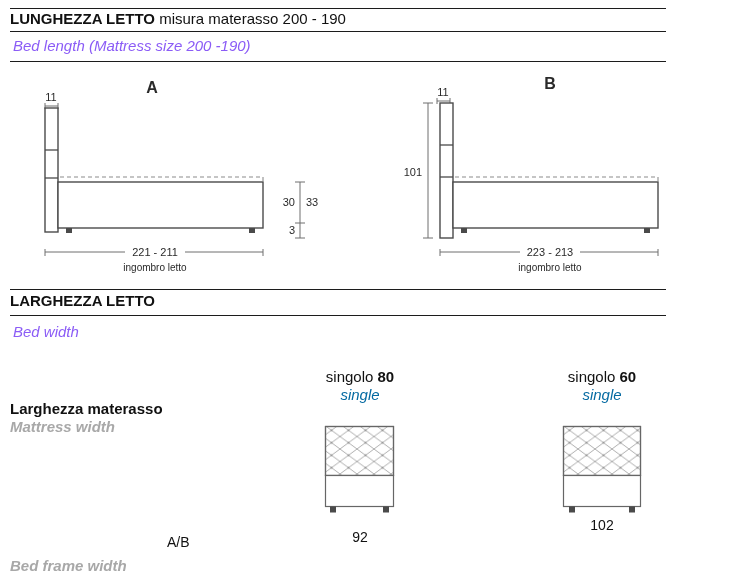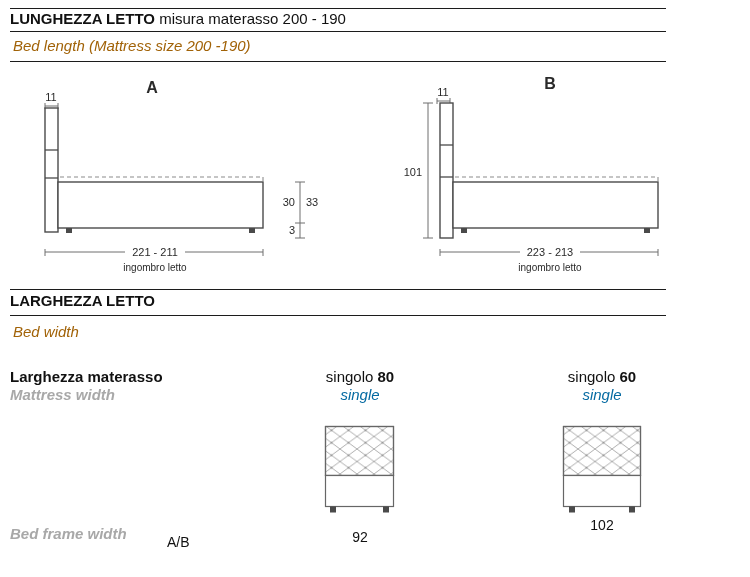--- a/index.html
+++ b/index.html
@@ -4,34 +4,34 @@
 <style>
   * { box-sizing: border-box; }
   html, body { margin:0; padding:0; background:#ffffff; }
   .page { position:relative; width:666px; height:577px; background:#ffffff;
           font-family:"Liberation Sans", sans-serif; color:#111; overflow:hidden; }
 
   .hr { position:absolute; left:10px; width:731px; border-top:1px solid #1c1c1c; height:0; }
 
   .sec-title { position:absolute; left:10px; font-size:15px; font-weight:bold; white-space:nowrap; }
   .sec-title .reg { font-weight:normal; }
-  .sec-sub { position:absolute; left:13px; font-size:15px; font-style:italic; color:#a16207; white-space:nowrap; }
+  .sec-sub { position:absolute; left:13px; font-size:15px; font-style:italic; color:#8b5cf6; white-space:nowrap; }
 
   .diag, .front { position:absolute; }
   .diag line { stroke:#4a4a4a; stroke-width:1.3; }
   .diag .dimline line { stroke:#6e6e6e; stroke-width:1; }
   .diag .dash line { stroke:#8c8c8c; stroke-width:1.1; stroke-dasharray:4 3; }
   .diag rect { fill:#ffffff; stroke:#4a4a4a; stroke-width:1.4; }
   .diag rect.fill { fill:#4a4a4a; stroke:none; }
   .diag text, .front text { fill:#2a2a2a; font-family:"Liberation Sans", sans-serif; }
   .dlabel { font-size:16px; font-weight:bold; }
   .dim { font-size:11px; }
   .caption { font-size:10px; fill:#3c3c3c; }
 
-  .lbl { position:absolute; left:10px; line-height:18px; }
+  .lbl { position:absolute; left:10px; line-height:18px;margin-top:32px; }
   .lbl .b { font-weight:bold; font-size:15px; }
   .lbl .i { font-style:italic; color:#a8a8a8; font-size:15px; font-weight:bold; }
   .colhead { position:absolute; width:130px; text-align:center; font-size:15px; line-height:18px; }
   .colhead .i { font-style:italic; color:#0369a1; }
   .colhead b { font-weight:bold; }
   .val { position:absolute; width:130px; text-align:center; font-size:14px; }
   .ab { position:absolute; font-size:14px; }
 </style>
 </head>
 <body>

